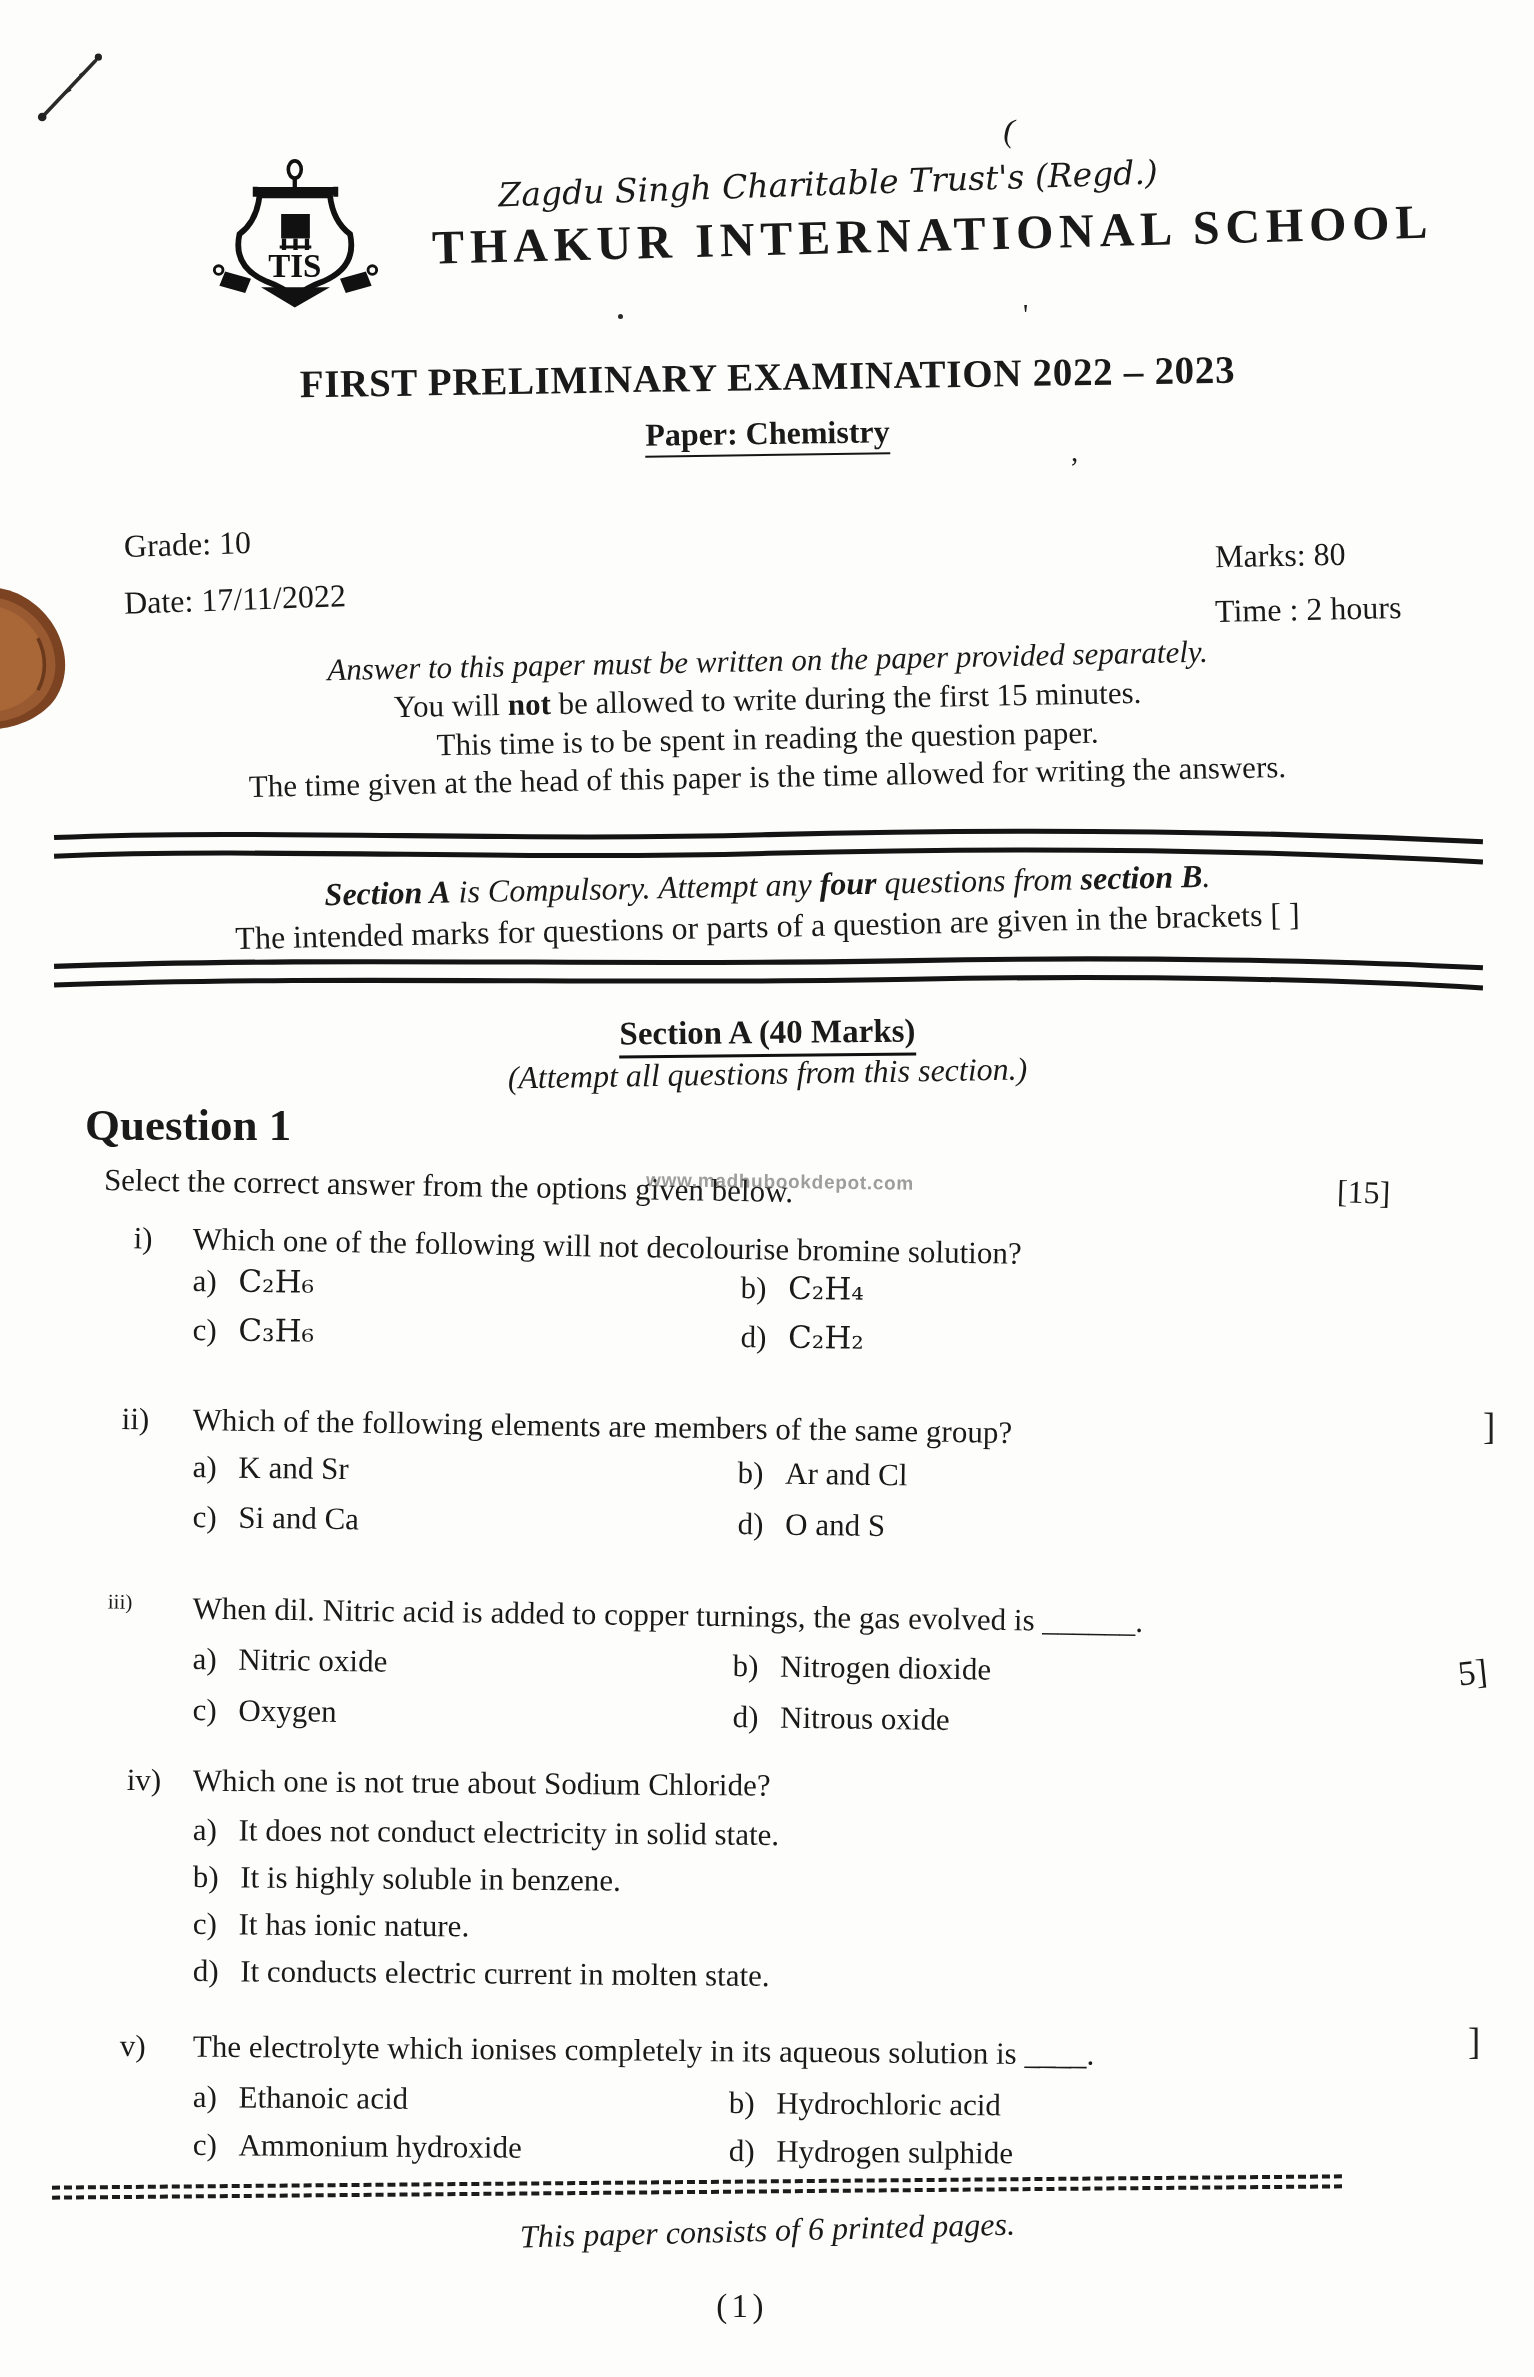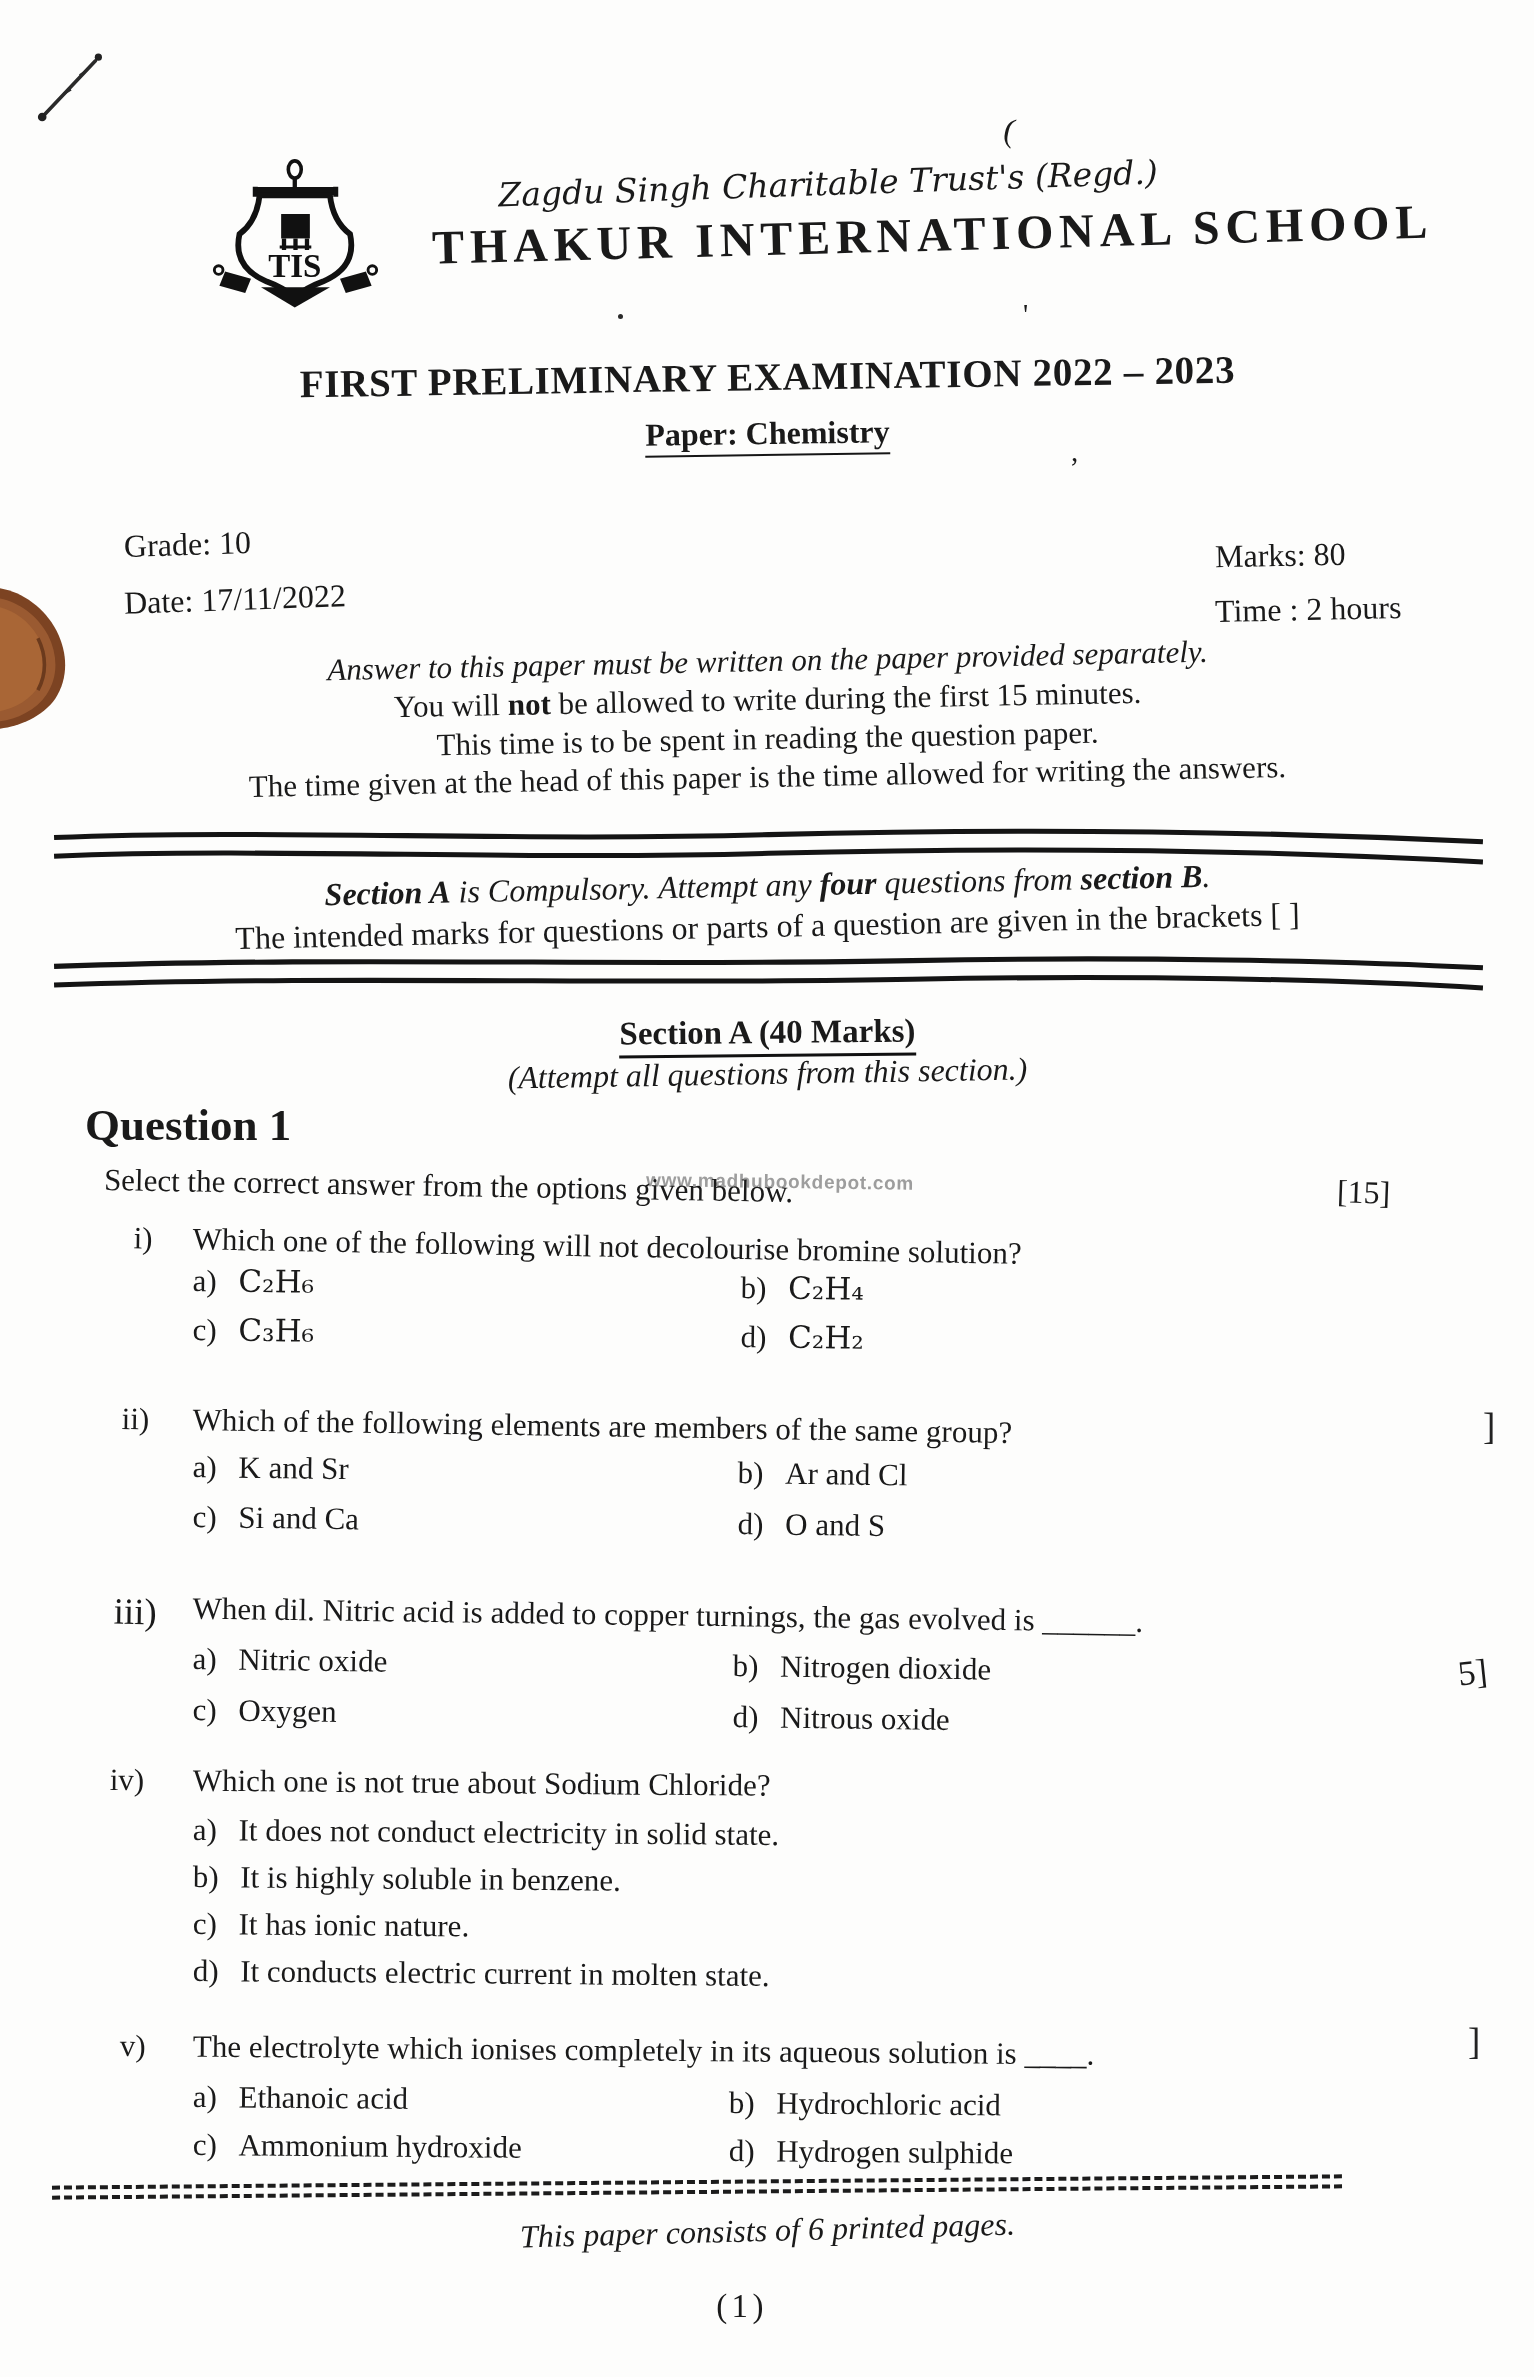--- a/index.html
+++ b/index.html
@@ -126,31 +126,31 @@
     <span class="qnum" style="left:122px;font-size:31px">ii)</span>
     <span class="qtext" style="left:193px;font-size:31px">Which of the following elements are members of the same group?</span>
   </div>
   <div class="abs bracket" style="left:1483px;top:1405px">]</div>
   <div class="abs opt" style="left:193px;top:1449px;transform:rotate(0.8deg)"><span class="olab">a)</span><span>K and Sr</span></div>
   <div class="abs opt" style="left:738px;top:1455px;transform:rotate(0.8deg)"><span class="olab">b)</span><span>Ar and Cl</span></div>
   <div class="abs opt" style="left:193px;top:1499px;transform:rotate(0.8deg)"><span class="olab">c)</span><span>Si and Ca</span></div>
   <div class="abs opt" style="left:738px;top:1506px;transform:rotate(0.8deg)"><span class="olab">d)</span><span>O and S</span></div>
 
   <div class="abs" style="left:0;top:1588px;width:1535px;transform:rotate(0.8deg);transform-origin:left top">
-    <span class="qnum" style="left:114px;font-size:37px">iii)</span>
+    <span class="qnum" style="left:108px;font-size:21px">iii)</span>
     <span class="qtext" style="left:193px;font-size:31px">When dil. Nitric acid is added to copper turnings, the gas evolved is ______.</span>
   </div>
   <div class="abs" style="left:1458px;top:1653px;font-size:35px;transform:rotate(-6deg)">5]</div>
   <div class="abs opt" style="left:193px;top:1641px;transform:rotate(0.8deg)"><span class="olab">a)</span><span>Nitric oxide</span></div>
   <div class="abs opt" style="left:733px;top:1648px;transform:rotate(0.8deg)"><span class="olab">b)</span><span>Nitrogen dioxide</span></div>
   <div class="abs opt" style="left:193px;top:1692px;transform:rotate(0.8deg)"><span class="olab">c)</span><span>Oxygen</span></div>
   <div class="abs opt" style="left:733px;top:1699px;transform:rotate(0.8deg)"><span class="olab">d)</span><span>Nitrous oxide</span></div>
 
   <div class="abs" style="left:0;top:1761px;width:1535px;transform:rotate(0.5deg);transform-origin:left top">
-    <span class="qnum" style="left:110px;font-size:31px">iv)</span>
+    <span class="qnum" style="left:127px;font-size:31px">iv)</span>
     <span class="qtext" style="left:193px;font-size:31px">Which one is not true about Sodium Chloride?</span>
   </div>
   <div class="abs opt" style="left:193px;top:1812px;transform:rotate(0.5deg)"><span class="olab">a)</span><span>It does not conduct electricity in solid state.</span></div>
   <div class="abs opt" style="left:193px;top:1859px;transform:rotate(0.5deg)"><span class="olab">b)</span><span>It is highly soluble in benzene.</span></div>
   <div class="abs opt" style="left:193px;top:1906px;transform:rotate(0.5deg)"><span class="olab">c)</span><span>It has ionic nature.</span></div>
   <div class="abs opt" style="left:193px;top:1953px;transform:rotate(0.5deg)"><span class="olab">d)</span><span>It conducts electric current in molten state.</span></div>
 
   <div class="abs" style="left:0;top:2027px;width:1535px;transform:rotate(0.5deg);transform-origin:left top">
     <span class="qnum" style="left:120px;font-size:31px">v)</span>
     <span class="qtext" style="left:193px;font-size:31px">The electrolyte which ionises completely in its aqueous solution is ____.</span>

